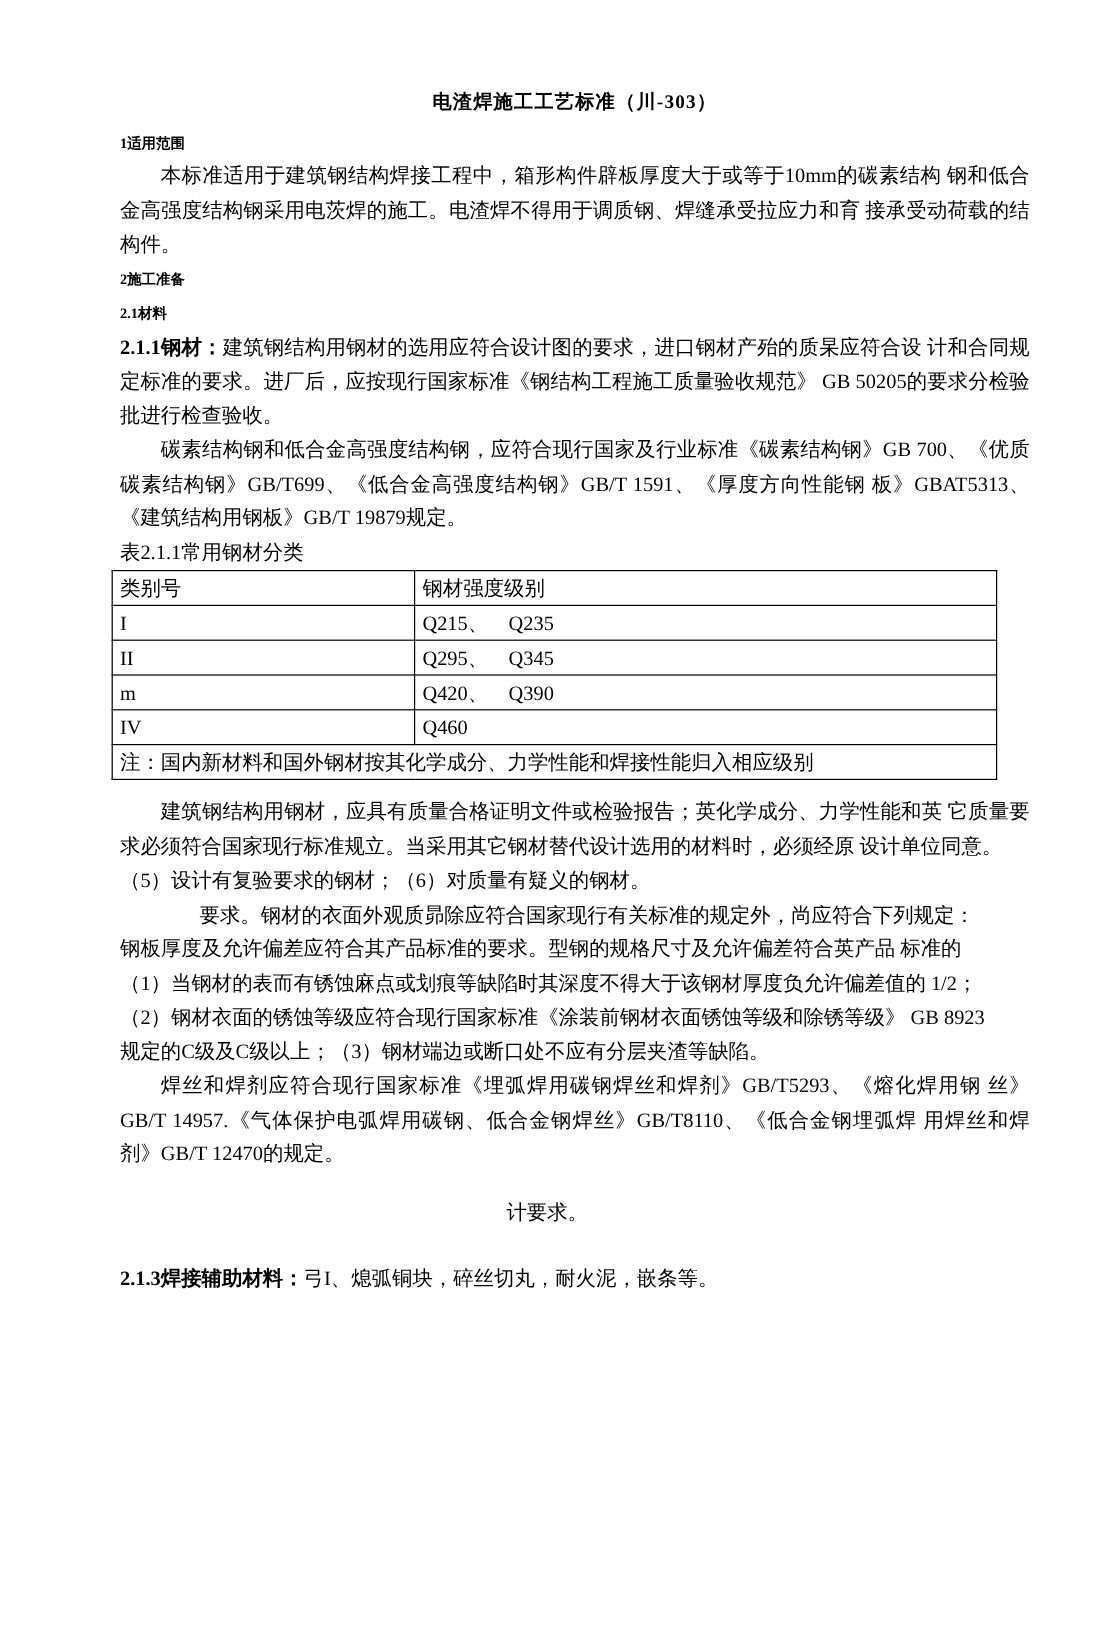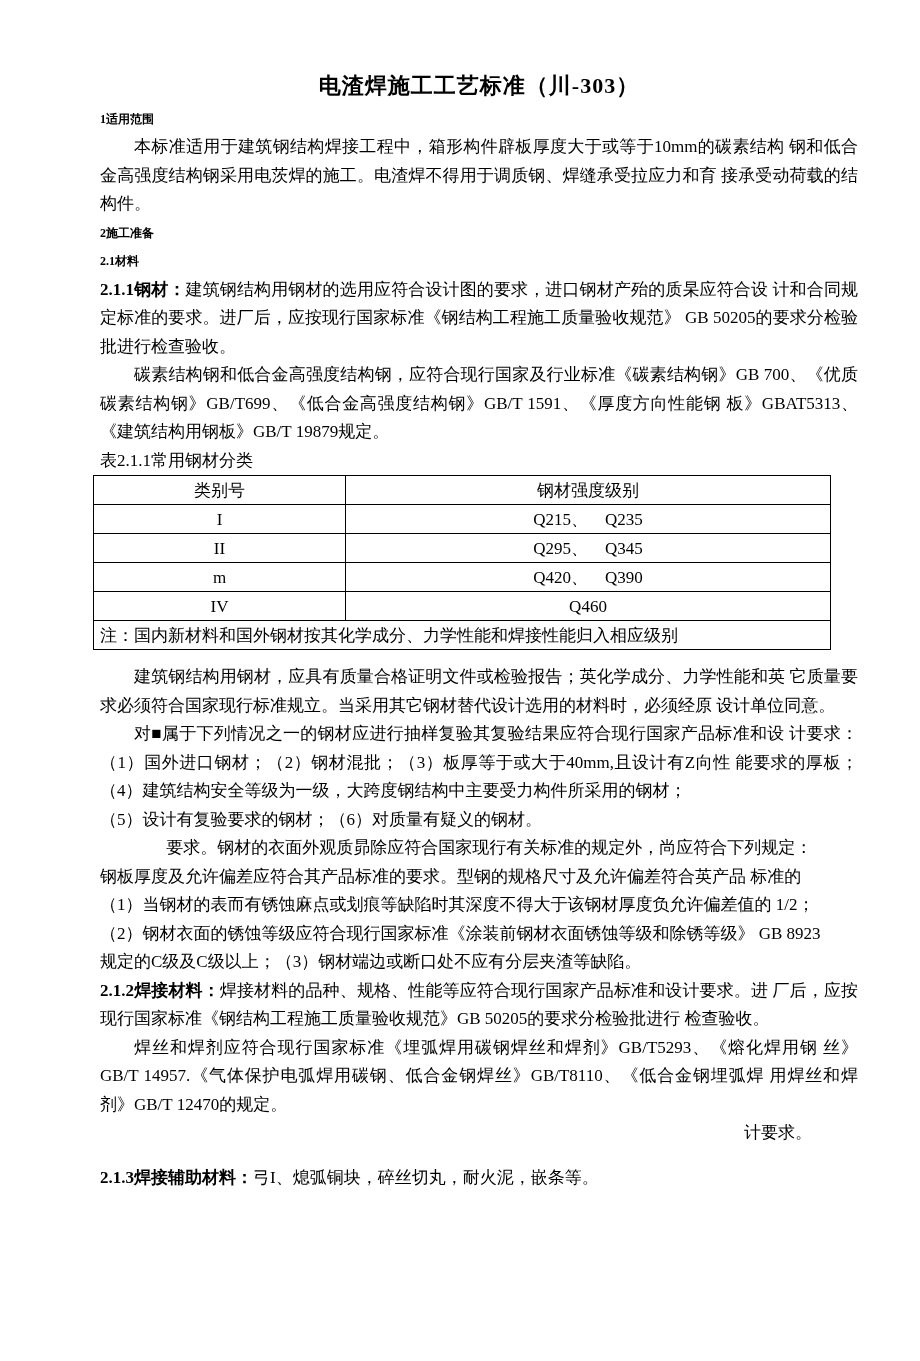--- a/index.html
+++ b/index.html
@@ -10,44 +10,44 @@
     background: #ffffff;
     color: #000000;
     font-family: "Liberation Serif", "DejaVu Serif", serif;
     font-size: 17px;
     line-height: 28.5px;
   }
   .page { padding: 72px 62px 40px 100px; }
   .title {
     text-align: center;
     font-weight: 700;
-    font-size: 22px;
+    font-size: 16px;
     margin-bottom: 4px;
     letter-spacing: 1px;
   }
   .heading { font-weight: 700; font-size: 12px; }
   p { margin: 0; text-align: justify; }
   .indent { text-indent: 2em; }
   .pline { text-align: justify; }
   .indent4 { margin-left: 3.9em; }
   .mt12 { margin-top: 13px; }
-  .mt14 { margin-top: 16px; }
-  .tail { text-align: right; padding-right: 46px; }
+  .mt14 { margin-top: 27px; }
+  .tail { text-align: center; padding-right: 46px; margin-top: 20px; }
   .tbl-caption { font-weight: 400; }
   table.steel {
     border-collapse: collapse;
     width: 738px;
     margin-left: -7px;
     table-layout: fixed;
   }
   table.steel th, table.steel td {
     border: 1px solid #000;
     height: 29px;
     padding: 0 6px;
-    text-align: center;
+    text-align: left;
     font-weight: 400;
     font-size: 17px;
     line-height: 27px;
   }
   .col-cat { width: 252px; }
   table.steel td.note { text-align: left; }
   b.clause-label { font-weight: 700; }
 </style>
 </head>
 <body>
@@ -93,33 +93,31 @@
       <td>Q460</td>
     </tr>
     <tr>
       <td class="note" colspan="2">注：国内新材料和国外钢材按其化学成分、力学性能和焊接性能归入相应级别</td>
     </tr>
   </tbody>
     </table>
 
   <p class="indent mt12">建筑钢结构用钢材，应具有质量合格证明文件或检验报告；英化学成分、力学性能和英 它质量要求必须符合国家现行标准规立。当采用其它钢材替代设计选用的材料时，必须经原 设计单位同意。</p>
 
-  <p class="indent">对■属于下列情况之一的钢材应进行抽样复验其复验结果应符合现行国家产品标准和设 计要求：（1）国外进口钢材；（2）钢材混批；（3）板厚等于或大于40mm,且设计有Z向性 能要求的厚板；（4）建筑结构安全等级为一级，大跨度钢结构中主要受力构件所采用的钢材；</p>
 
   <p>（5）设计有复验要求的钢材；（6）对质量有疑义的钢材。</p>
 
   <div>
     <div class="pline indent4">要求。钢材的衣面外观质昴除应符合国家现行有关标准的规定外，尚应符合下列规定：</div>
     <div class="pline">钢板厚度及允许偏差应符合其产品标准的要求。型钢的规格尺寸及允许偏差符合英产品 标准的</div>
     <div class="pline">（1）当钢材的表而有锈蚀麻点或划痕等缺陷时其深度不得大于该钢材厚度负允许偏差值的 1/2；</div>
     <div class="pline">（2）钢材衣面的锈蚀等级应符合现行国家标准《涂装前钢材衣面锈蚀等级和除锈等级》 GB 8923</div>
     <div class="pline">规定的C级及C级以上；（3）钢材端边或断口处不应有分层夹渣等缺陷。</div>
   </div>
 
-  <p><b class="clause-label">2.1.2焊接材料：</b><span>焊接材料的品种、规格、性能等应符合现行国家产品标准和设计要求。进 厂后，应按现行国家标准《钢结构工程施工质量验收规范》GB 50205的要求分检验批进行 检查验收。</span></p>
 
   <p class="indent">焊丝和焊剂应符合现行国家标准《埋弧焊用碳钢焊丝和焊剂》GB/T5293、《熔化焊用钢 丝》GB/T 14957.《气体保护电弧焊用碳钢、低合金钢焊丝》GB/T8110、《低合金钢埋弧焊 用焊丝和焊剂》GB/T 12470的规定。</p>
 
 
   <p class="tail">计要求。</p>
 
   <p class="mt14"><b class="clause-label">2.1.3焊接辅助材料：</b><span>弓I、熄弧铜块，碎丝切丸，耐火泥，嵌条等。</span></p>
 
 </div>
 

